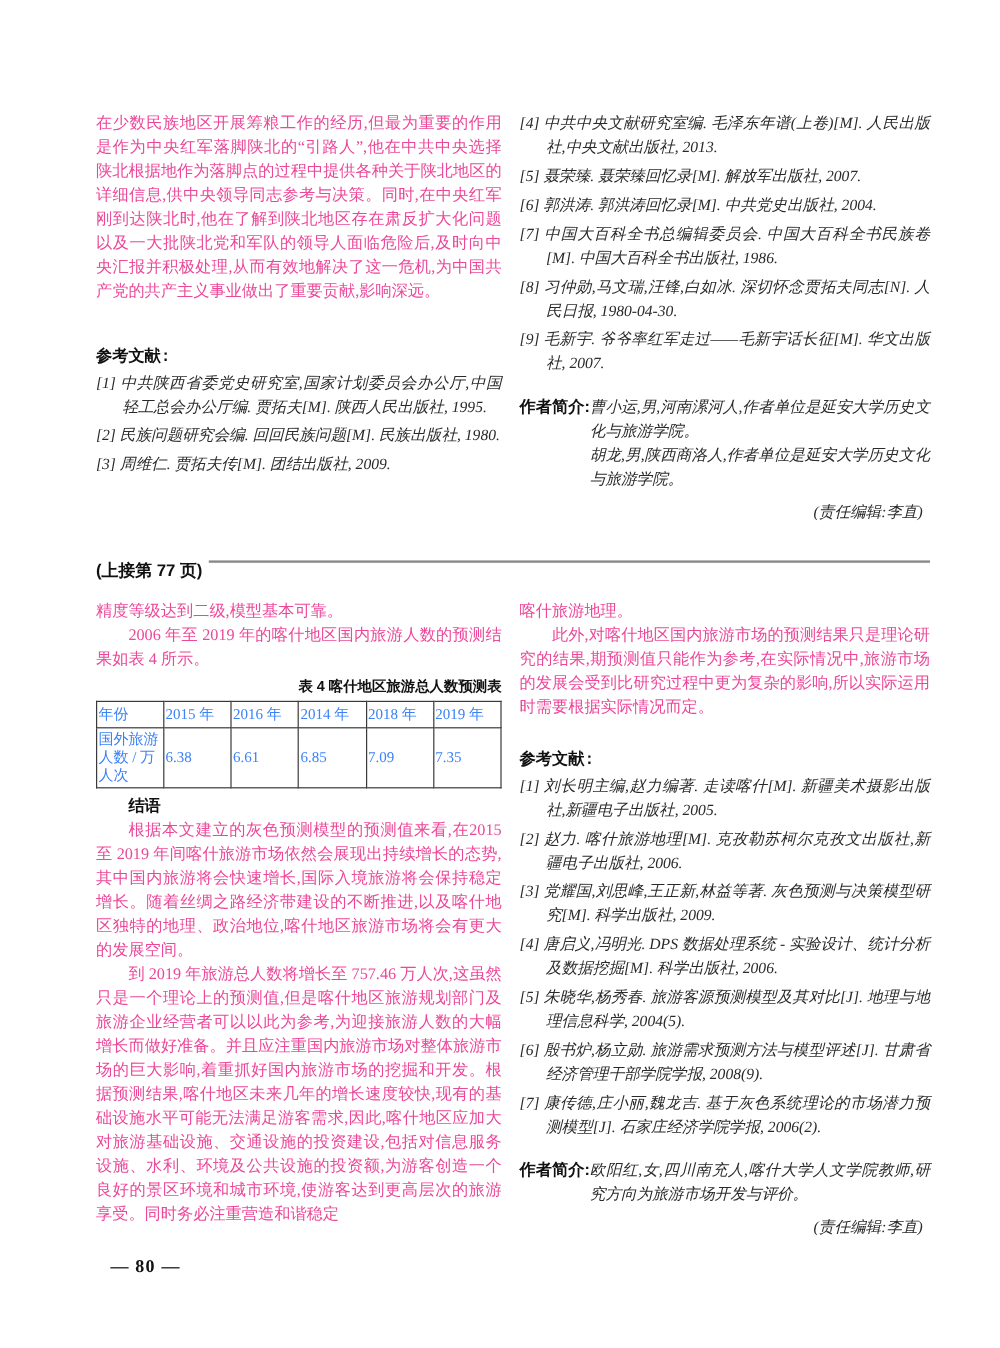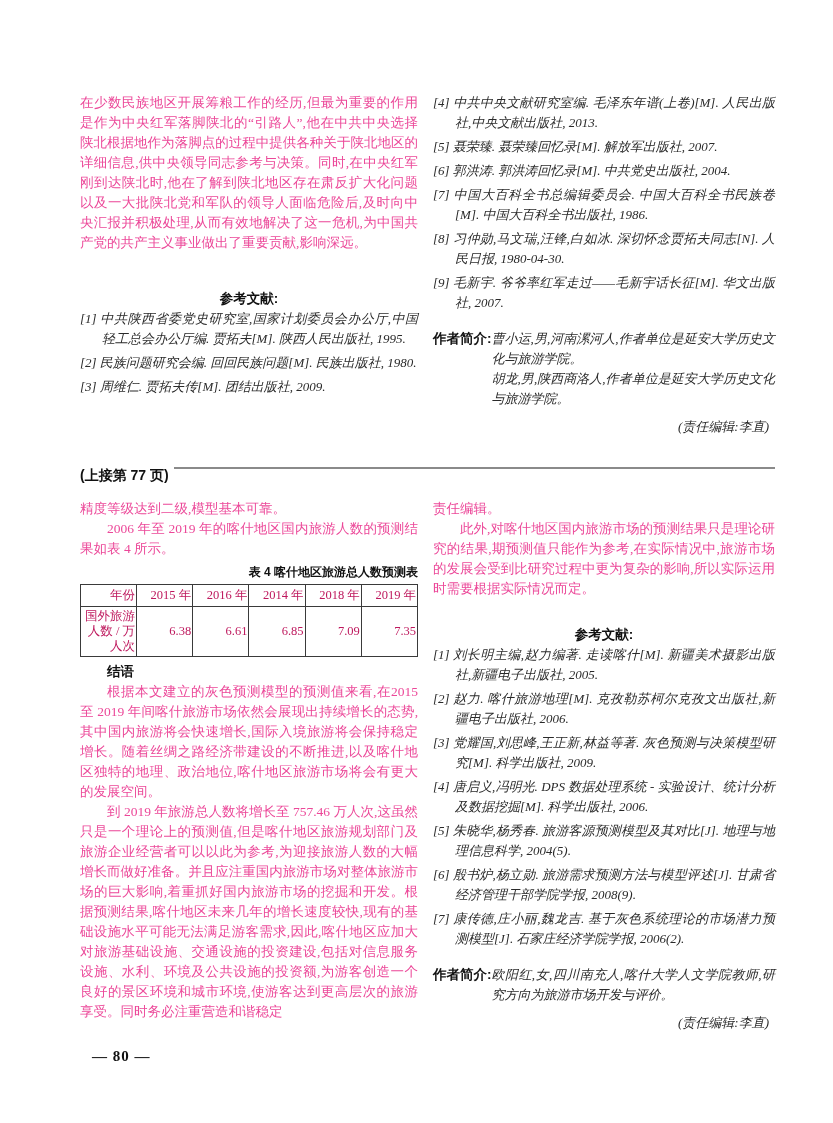--- a/index.html
+++ b/index.html
@@ -5,34 +5,34 @@
   * { margin:0; padding:0; box-sizing:border-box; }
   html,body { width:833px; height:1123px; background:#ffffff; }
   body { font-family:"Liberation Serif","DejaVu Serif",serif; color:#1e1e1e; position:relative; overflow:hidden; }
   .content { padding:93px 58px 0 80px; }
   .cols { display:flex; gap:15px; }
   .col-l { width:338px; flex:0 0 338px; }
   .col-r { width:342px; flex:0 0 342px; }
   .section-1 { min-height:374px; }
   .body-text { font-size:13.5px; line-height:20px; text-align:justify; color:#ec4899; }
   .indent { text-indent:2em; }
-  .refs-title { font-family:Liberation Sans, sans-serif; font-weight:bold; font-size:13.5px; line-height:20px; color:#111;text-align:center; }
+  .refs-title { font-family:Liberation Mono, monospace; font-weight:bold; font-size:13.5px; line-height:20px; color:#111; }
   .a1-refs { margin-top:36px; }
   .ref-item { font-size:13px; line-height:20px; font-style:italic; text-align:justify; color:#2a2a2a; padding-left:22px; text-indent:-22px; }
   .bio { display:flex; margin-top:16px; }
   .bio-label { font-family:"Liberation Sans","DejaVu Sans",sans-serif; font-weight:bold; font-size:13.5px; line-height:20px; white-space:nowrap; color:#111; }
   .bio-body { flex:1; }
   .bio-body p { font-size:13px; line-height:20px; font-style:italic; text-align:justify; color:#2a2a2a; }
   .editor-line { font-size:13px; line-height:20px; font-style:italic; text-align:right; padding-right:6px; margin-top:8px; color:#2a2a2a; }
   .cont-header { display:flex; align-items:flex-start; height:20px; margin-bottom:12px; }
   .cont-label { font-family:"Liberation Sans","DejaVu Sans",sans-serif; font-weight:bold; font-size:14px; white-space:nowrap; color:#111; }
   .cont-line { flex:1; height:2px; background:#8a8a8a; margin-left:5px; }
   .tbl-title { font-family:"Liberation Sans","DejaVu Sans",sans-serif; font-weight:bold; font-size:12px; text-align:right; margin-top:5px; margin-bottom:3px; color:#111; }
   table.forecast { width:100%; border-collapse:collapse; table-layout:fixed; }
-  table.forecast th, table.forecast td { border:1px solid #3a3a3a; text-align:right; vertical-align:middle; font-weight:normal; font-size:12.5px; line-height:15px; padding:2px 1px; color:#be185d; }
+  table.forecast th, table.forecast td { border:1px solid #3a3a3a; text-align:left; vertical-align:middle; font-weight:normal; font-size:12.5px; line-height:15px; padding:2px 1px; color:#3b82f6; }
   table.forecast th { height:22px; }
   table.forecast td { height:42px; }
   table.forecast col.c0 { width:56px; }
   .concl-title { font-family:"Liberation Sans","DejaVu Sans",sans-serif; font-weight:bold; font-size:13.5px; line-height:20px; margin-top:5px; margin-left:2em; color:#111; }
   .a2-refs-title { margin-top:26px; }
   .page-number { position:absolute; left:92px; top:1048px; font-weight:bold; font-size:15px; letter-spacing:1px; color:#111; }
   p + p.ref-item { margin-top:4px; }
 </style>
 </head>
 <body>
@@ -104,21 +104,21 @@
               <td>7.09</td>
               <td>7.35</td>
             </tr>
           </tbody>
             </table>
           <div class="concl-title">结语</div>
           <p class="body-text indent">根据本文建立的灰色预测模型的预测值来看,在2015 至 2019 年间喀什旅游市场依然会展现出持续增长的态势,其中国内旅游将会快速增长,国际入境旅游将会保持稳定增长。随着丝绸之路经济带建设的不断推进,以及喀什地区独特的地理、政治地位,喀什地区旅游市场将会有更大的发展空间。</p>
           <p class="body-text indent">到 2019 年旅游总人数将增长至 757.46 万人次,这虽然只是一个理论上的预测值,但是喀什地区旅游规划部门及旅游企业经营者可以以此为参考,为迎接旅游人数的大幅增长而做好准备。并且应注重国内旅游市场对整体旅游市场的巨大影响,着重抓好国内旅游市场的挖掘和开发。根据预测结果,喀什地区未来几年的增长速度较快,现有的基础设施水平可能无法满足游客需求,因此,喀什地区应加大对旅游基础设施、交通设施的投资建设,包括对信息服务设施、水利、环境及公共设施的投资额,为游客创造一个良好的景区环境和城市环境,使游客达到更高层次的旅游享受。同时务必注重营造和谐稳定</p>
         </div>
         <div class="col-r">
-          <p class="body-text">责任编辑。</p>
+          <p class="body-text">喀什旅游地理。</p>
           <p class="body-text indent">此外,对喀什地区国内旅游市场的预测结果只是理论研究的结果,期预测值只能作为参考,在实际情况中,旅游市场的发展会受到比研究过程中更为复杂的影响,所以实际运用时需要根据实际情况而定。</p>
           <div class="refs-title a2-refs-title">参考文献:</div>
           <p class="ref-item">[1] 刘长明主编,赵力编著. 走读喀什[M]. 新疆美术摄影出版社,新疆电子出版社, 2005.</p>
           <p class="ref-item">[2] 赵力. 喀什旅游地理[M]. 克孜勒苏柯尔克孜文出版社,新疆电子出版社, 2006.</p>
           <p class="ref-item">[3] 党耀国,刘思峰,王正新,林益等著. 灰色预测与决策模型研究[M]. 科学出版社, 2009.</p>
           <p class="ref-item">[4] 唐启义,冯明光. DPS 数据处理系统 - 实验设计、统计分析及数据挖掘[M]. 科学出版社, 2006.</p>
           <p class="ref-item">[5] 朱晓华,杨秀春. 旅游客源预测模型及其对比[J]. 地理与地理信息科学, 2004(5).</p>
           <p class="ref-item">[6] 殷书炉,杨立勋. 旅游需求预测方法与模型评述[J]. 甘肃省经济管理干部学院学报, 2008(9).</p>
           <p class="ref-item">[7] 康传德,庄小丽,魏龙吉. 基于灰色系统理论的市场潜力预测模型[J]. 石家庄经济学院学报, 2006(2).</p>
           <div class="bio">

